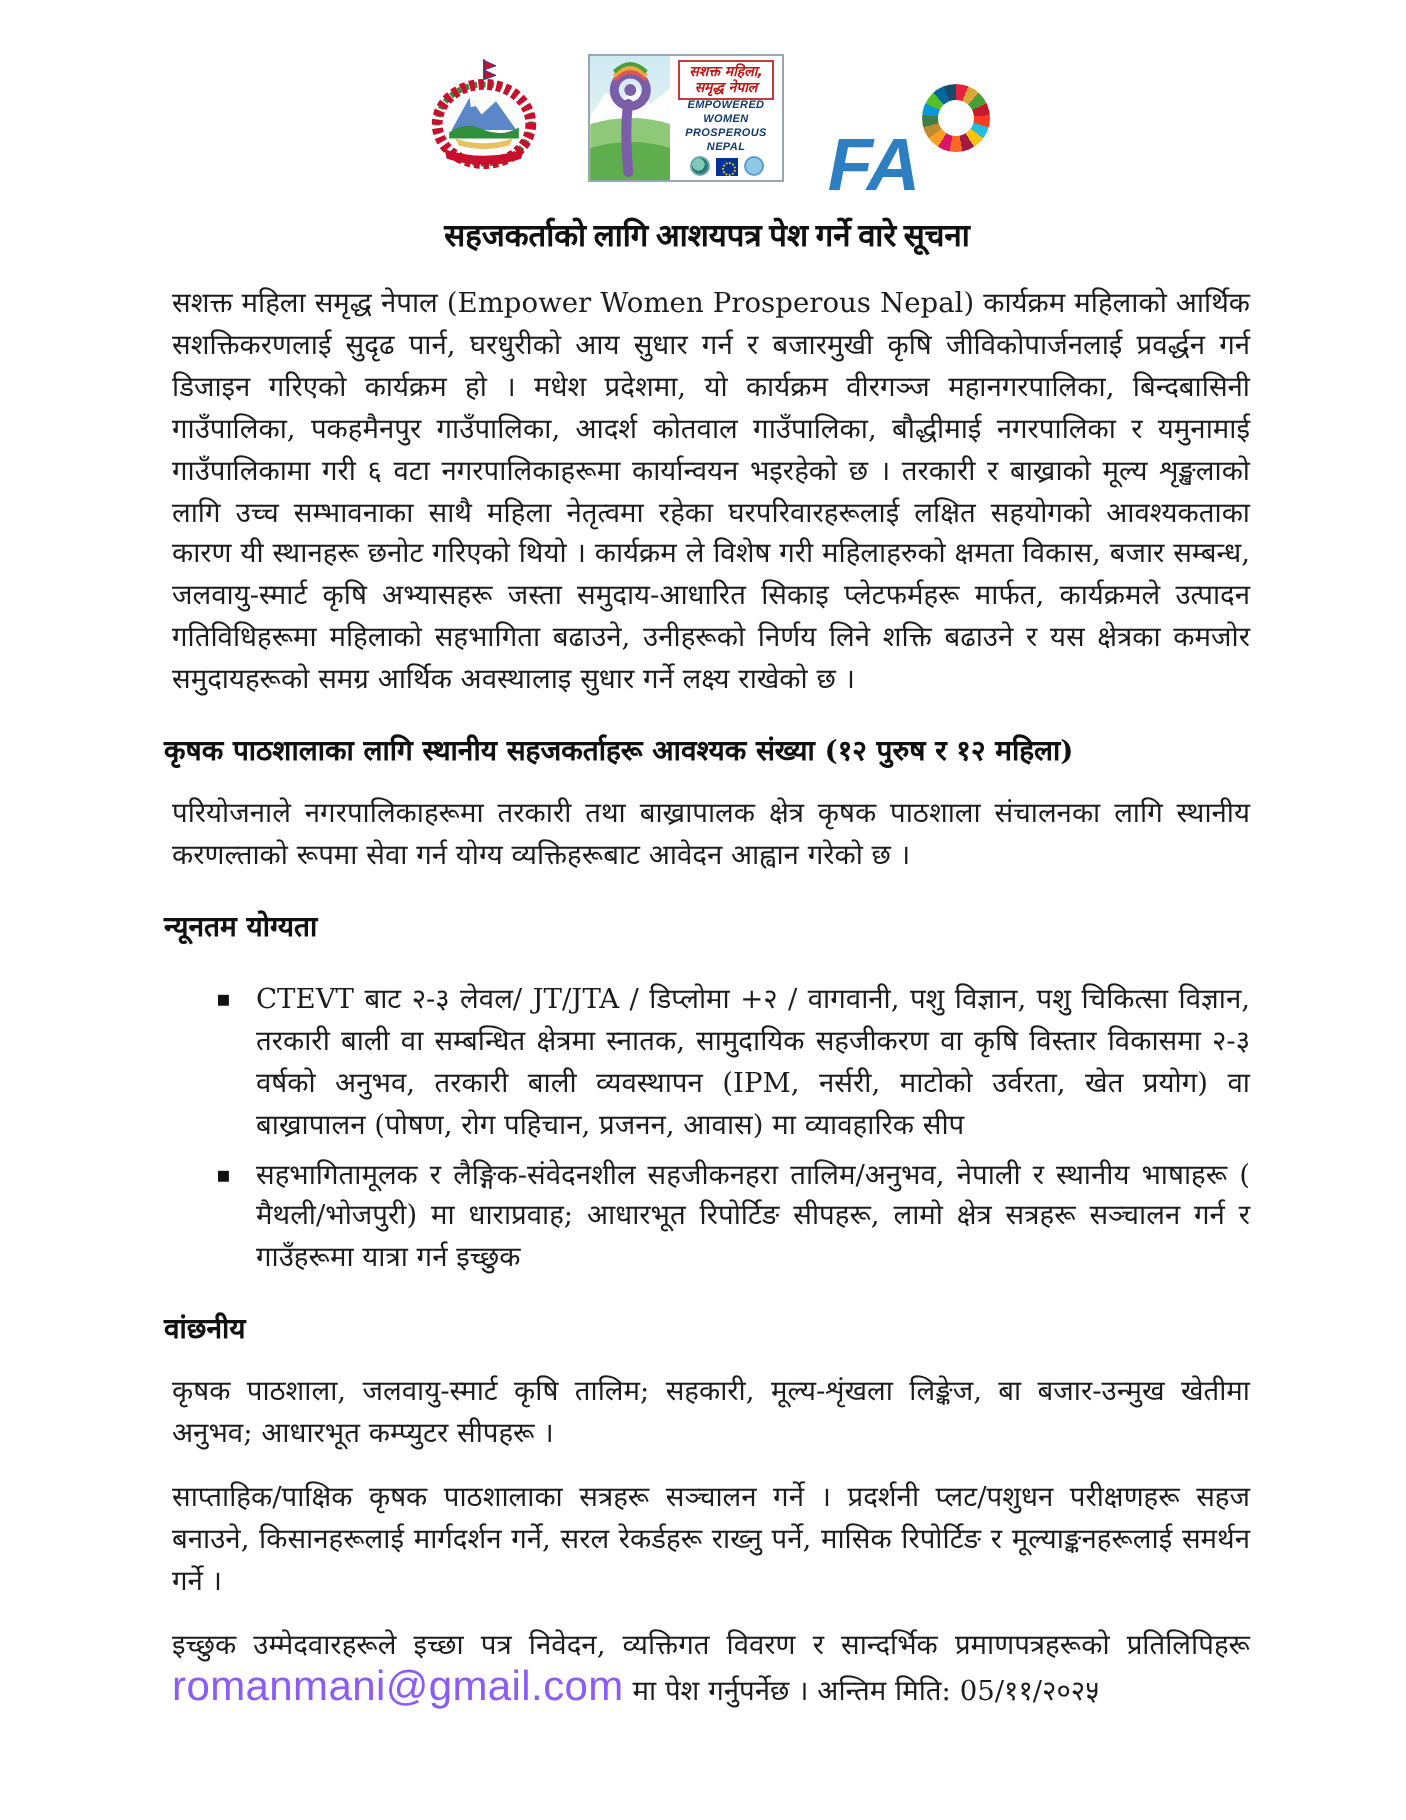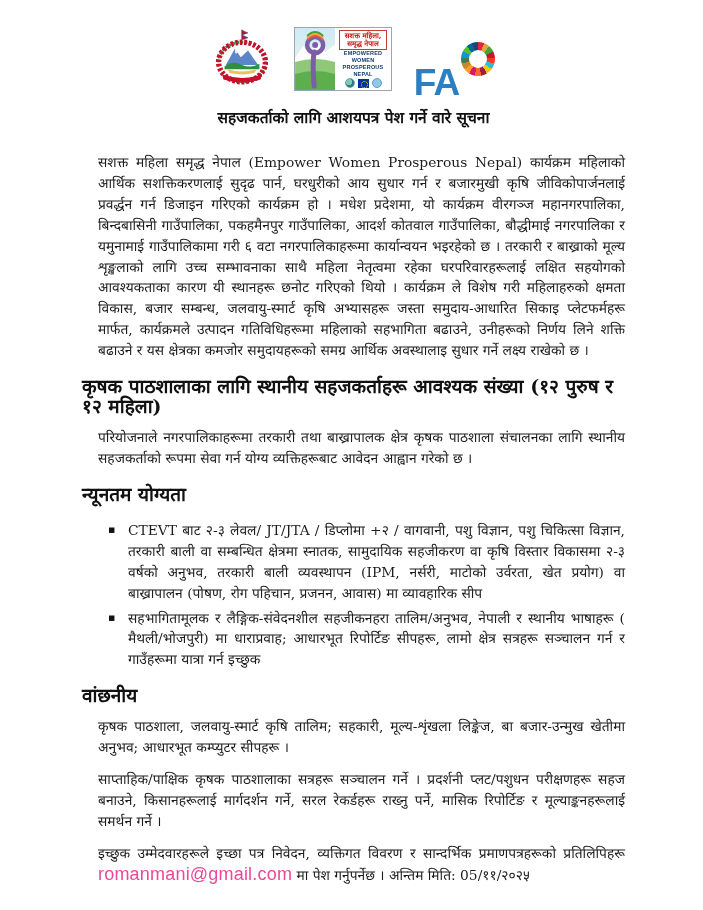--- a/index.html
+++ b/index.html
@@ -9,21 +9,21 @@
     margin:0 auto;
     background:#ffffff;
     box-sizing:border-box;
     padding:22px 78px 0 82px;
     font-family:"DejaVu Serif","Liberation Serif",serif;
     color:#1c1c1c;
   }
   
   .logo-row{
     display:flex;justify-content:center;align-items:center;
-    gap:22px;height:74px;margin-bottom:10px;
+    gap:22px;height:74px;margin-bottom:10px;font-style:italic;
   }
   .nepal-emblem svg{display:block;}
   .ewpn{
     width:98px;height:64px;border:1px solid #9aa7b0;background:#fff;
     display:flex;overflow:hidden;box-sizing:border-box;
   }
   .ewpn-left{width:42%;position:relative;background:linear-gradient(#cfe9f6 0%,#e8f5ec 70%,#bfe0a8 100%);}
   .ewpn-left svg{display:block;width:100%;height:100%;}
   .ewpn-right{width:58%;display:flex;flex-direction:column;align-items:center;justify-content:space-between;padding:2px 2px;box-sizing:border-box;}
   .ewpn-nepali{
@@ -56,41 +56,41 @@
       #fd6925 169deg 191deg,#dd1367 191deg 212deg,#fd9d24 212deg 233deg,#bf8b2e 233deg 254deg,
       #3f7e44 254deg 275deg,#0a97d9 275deg 296deg,#56c02b 296deg 318deg,#00689d 318deg 339deg,
       #19486a 339deg 360deg);
   }
   .sdg-ring::after{
     content:"";position:absolute;left:8px;top:8px;width:18px;height:18px;border-radius:50%;background:#fff;
   }
   
   .doc-title{
     font-size:15.5px;font-weight:bold;text-align:center;
-    margin:10px 0 24px 0;color:#111;
+    margin:10px 0 14px 0;color:#111;font-family:Liberation Serif, serif;
   }
   .para{
     font-size:13.8px;line-height:20.9px;text-align:justify;
-    margin:0 0 11px 16px;
+    margin:0 0 11px 4px;
   }
   .sec-heading{
-    font-size:19px;font-weight:bold;color:#111;
+    font-size:14px;font-weight:bold;color:#111;
     margin:15px 0 11px 0;line-height:20px;
   }
   ul.qual-list{margin:16px 0 11px 0;padding:0 0 0 26px;list-style:none;}
   ul.qual-list li{
     position:relative;font-size:13.8px;line-height:20.9px;text-align:justify;
     padding-left:20px;margin-bottom:4px;
   }
   ul.qual-list li::before{
     content:"\25AA";position:absolute;left:0;top:0;font-size:11px;color:#111;
   }
   .email{
     font-family:"Liberation Sans","DejaVu Sans",sans-serif;
-    font-size:18px;color:#ec4899;letter-spacing:.2px;
+    font-size:21px;color:#8b5cf6;letter-spacing:.2px;
   }
 </style>
 </head>
 <body>
 
 <div class="page">
 
   <header class="logo-row">
 
     <div class="nepal-emblem">
@@ -144,21 +144,21 @@
       <span class="sdg-ring"></span>
     </div>
   </header>
 
   <h1 class="doc-title">सहजकर्ताको लागि आशयपत्र पेश गर्ने वारे सूचना</h1>
 
   <p class="para">सशक्त महिला समृद्ध नेपाल (Empower Women Prosperous Nepal) कार्यक्रम महिलाको आर्थिक सशक्तिकरणलाई सुदृढ पार्न, घरधुरीको आय सुधार गर्न र बजारमुखी कृषि जीविकोपार्जनलाई प्रवर्द्धन गर्न डिजाइन गरिएको कार्यक्रम हो । मधेश प्रदेशमा, यो कार्यक्रम वीरगञ्ज महानगरपालिका, बिन्दबासिनी गाउँपालिका, पकहमैनपुर गाउँपालिका, आदर्श कोतवाल गाउँपालिका, बौद्धीमाई नगरपालिका र यमुनामाई गाउँपालिकामा गरी ६ वटा नगरपालिकाहरूमा कार्यान्वयन भइरहेको छ । तरकारी र बाख्राको मूल्य शृङ्खलाको लागि उच्च सम्भावनाका साथै महिला नेतृत्वमा रहेका घरपरिवारहरूलाई लक्षित सहयोगको आवश्यकताका कारण यी स्थानहरू छनोट गरिएको थियो । कार्यक्रम ले विशेष गरी महिलाहरुको क्षमता विकास, बजार सम्बन्ध, जलवायु-स्मार्ट कृषि अभ्यासहरू जस्ता समुदाय-आधारित सिकाइ प्लेटफर्महरू मार्फत, कार्यक्रमले उत्पादन गतिविधिहरूमा महिलाको सहभागिता बढाउने, उनीहरूको निर्णय लिने शक्ति बढाउने र यस क्षेत्रका कमजोर समुदायहरूको समग्र आर्थिक अवस्थालाइ सुधार गर्ने लक्ष्य राखेको छ ।</p>
 
   <h2 class="sec-heading">कृषक पाठशालाका लागि स्थानीय सहजकर्ताहरू आवश्यक संख्या (१२ पुरुष र १२ महिला)</h2>
 
-  <p class="para">परियोजनाले नगरपालिकाहरूमा तरकारी तथा बाख्रापालक क्षेत्र कृषक पाठशाला संचालनका लागि स्थानीय सहजकर्ताको रूपमा सेवा गर्न योग्य व्यक्तिहरूबाट आवेदन आह्वान गरेको छ ।</p>
+  <p class="para">परियोजनाले नगरपालिकाहरूमा तरकारी तथा बाख्रापालक क्षेत्र कृषक पाठशाला संचालनका लागि स्थानीय करणल्ताको रूपमा सेवा गर्न योग्य व्यक्तिहरूबाट आवेदन आह्वान गरेको छ ।</p>
 
   <h2 class="sec-heading">न्यूनतम योग्यता</h2>
 
   <ul class="qual-list">
     <li>CTEVT बाट २-३ लेवल/ JT/JTA / डिप्लोमा +२ / वागवानी, पशु विज्ञान, पशु चिकित्सा विज्ञान, तरकारी बाली वा सम्बन्धित क्षेत्रमा स्नातक, सामुदायिक सहजीकरण वा कृषि विस्तार विकासमा २-३ वर्षको अनुभव, तरकारी बाली व्यवस्थापन (IPM, नर्सरी, माटोको उर्वरता, खेत प्रयोग) वा बाख्रापालन (पोषण, रोग पहिचान, प्रजनन, आवास) मा व्यावहारिक सीप</li>
     <li>सहभागितामूलक र लैङ्गिक-संवेदनशील सहजीकनहरा तालिम/अनुभव, नेपाली र स्थानीय भाषाहरू ( मैथली/भोजपुरी) मा धाराप्रवाह; आधारभूत रिपोर्टिङ सीपहरू, लामो क्षेत्र सत्रहरू सञ्चालन गर्न र गाउँहरूमा यात्रा गर्न इच्छुक</li>
   </ul>
 
   <h2 class="sec-heading">वांछनीय</h2>
 

